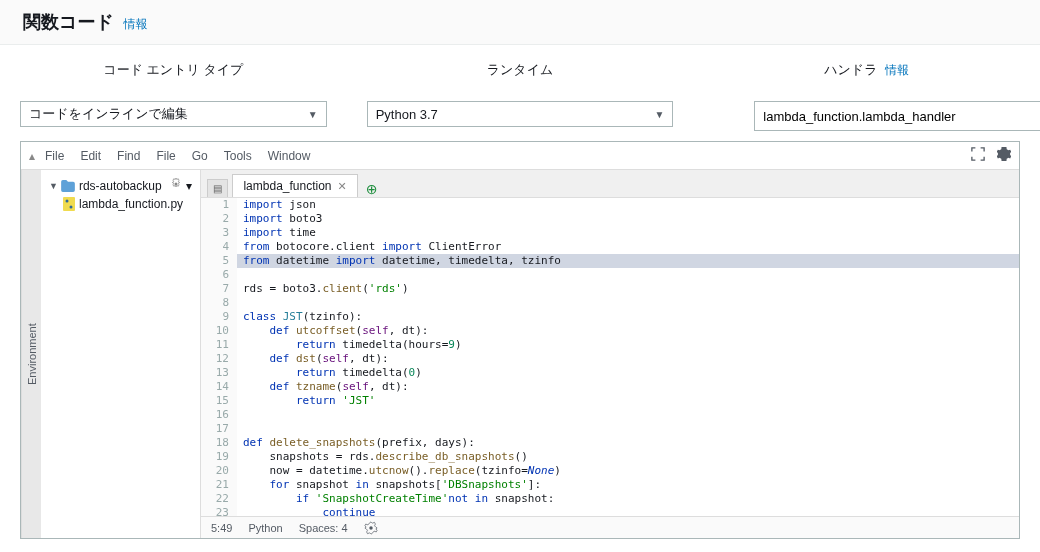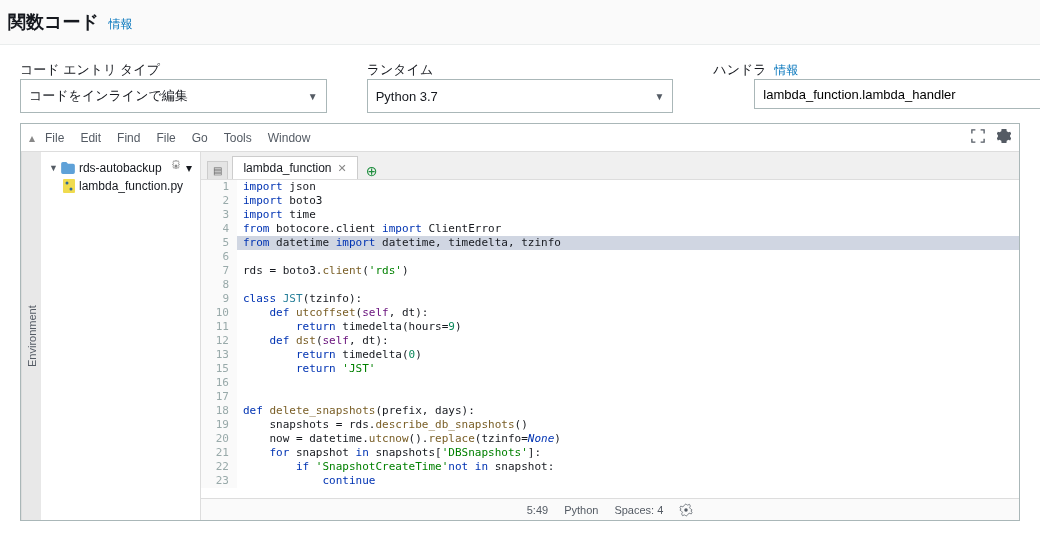--- a/index.html
+++ b/index.html
@@ -1,24 +1,24 @@
 <!DOCTYPE html>
 <html><head>
 <meta charset="utf-8">
 <style>
   * { box-sizing: border-box; margin: 0; padding: 0; }
   body { font-family: "Amazon Ember", "Helvetica Neue", Arial, sans-serif; font-size: 13px; color: #16191f; background: #fff; width: 1040px; height: 552px; overflow: hidden; }
-  .header { background: #fafafa; border-bottom: 1px solid #eaeded; padding: 10px 8px; }
+  .header { background: #fafafa; border-bottom: 1px solid #eaeded; padding: 10px 23px; }
   .header-title { font-size: 18px; font-weight: 700; display: inline; }
   .header-info { color: #0073bb; font-size: 12px; margin-left: 6px; cursor: pointer; }
   .config-row { display: flex; gap: 40px; padding: 16px 20px 10px 20px; }
   .config-col { flex: 1; }
-  .config-label { font-size: 13px; margin-bottom: 0; color: #16191f; }
+  .config-label { font-size: 13px; margin-bottom: 22px; color: #16191f; text-align: center; }
   .config-label .info { color: #0073bb; font-size: 12px; margin-left: 4px; cursor: pointer; }
-  .select { width: 100%; height: 20px; border: 1px solid #aab7b8; background: #fff; padding: 16px 8px; display: flex; align-items: center; justify-content: space-between; cursor: pointer; font-size: 13px; }
+  .select { width: 100%; height: 26px; border: 1px solid #aab7b8; background: #fff; padding: 9px 8px; display: flex; align-items: center; justify-content: space-between; cursor: pointer; font-size: 13px; }
   .caret { font-size: 10px; color: #545b64; }
   .input { width: 100%; height: 30px; border: 1px solid #aab7b8; background: #fff; padding: 0 8px; font-size: 13px; margin-left: 41px; }
   .editor-wrap { margin: 0 20px 20px 20px; border: 1px solid #aab7b8; height: 398px; display: flex; flex-direction: column; }
   .menubar { display: flex; align-items: center; height: 28px; background: #fff; border-bottom: 1px solid #ddd; padding: 0 8px; font-size: 12px; color: #545b64; }
   .menubar .mb-item { margin-right: 16px; cursor: pointer; }
   .menubar .mb-right { margin-left: auto; display: flex; gap: 12px; }
   .menubar svg { width: 14px; height: 14px; }
   .editor-body { flex: 1; display: flex; overflow: hidden; }
   .sidebar-tab { width: 20px; background: #e8e8e8; border-right: 1px solid #ddd; display: flex; align-items: center; justify-content: center; writing-mode: vertical-rl; transform: rotate(180deg); font-size: 11px; color: #545b64; cursor: pointer; padding: 10px 0; }
   .file-tree { width: 160px; border-right: 1px solid #ddd; background: #fff; font-size: 12px; padding: 6px 4px; }
@@ -39,21 +39,21 @@
   .gutter { width: 36px; text-align: right; padding-right: 8px; color: #9aa; background: #fafafa; user-select: none; }
   .code { white-space: pre; padding-left: 6px; flex: 1; }
   .code-line.hl { background: #d0d6e2; }
   .k-kw { color: #0033b3; }
   .k-str { color: #008000; }
   .k-fn { color: #795e26; text-align: right; }
   .k-builtin { color: #267f99; }
   .k-none { color: #0033b3; font-style: italic; }
   .k-self { color: #660e7a; }
   .k-num { color: #098658; }
-  .statusbar { height: 22px; border-top: 1px solid #ddd; display: flex; align-items: center; justify-content: center; gap: 16px; padding: 0 10px; font-size: 11px; color: #545b64; background: #fafafa; }
+  .statusbar { height: 22px; border-top: 1px solid #ddd; display: flex; align-items: center; justify-content: flex-start; gap: 16px; padding: 0 10px; font-size: 11px; color: #545b64; background: #fafafa; }
   .gear { width: 14px; height: 14px; cursor: pointer; }
 </style>
 </head>
 <body>
 
 <div class="header">
   <span class="header-title">関数コード</span>
   <a class="header-info">情報</a>
 </div>
 
@@ -187,20 +187,24 @@
           </div>
           <div class="code-line">
             <div class="gutter">12</div>
             <div class="code">    <span class="k-kw">def</span> <span class="k-fn">dst</span>(<span class="k-self">self</span>, dt):</div>
           </div>
           <div class="code-line">
             <div class="gutter">13</div>
             <div class="code">        <span class="k-kw">return</span> timedelta(<span class="k-num">0</span>)</div>
           </div>
           <div class="code-line">
+            <div class="gutter">14</div>
+            <div class="code">    <span class="k-kw">def</span> <span class="k-fn">tzname</span>(<span class="k-self">self</span>, dt):</div>
+          </div>
+          <div class="code-line">
             <div class="gutter">15</div>
             <div class="code">        <span class="k-kw">return</span> <span class="k-str">'JST'</span></div>
           </div>
           <div class="code-line">
             <div class="gutter">16</div>
             <div class="code"> </div>
           </div>
           <div class="code-line">
             <div class="gutter">17</div>
             <div class="code"> </div>

